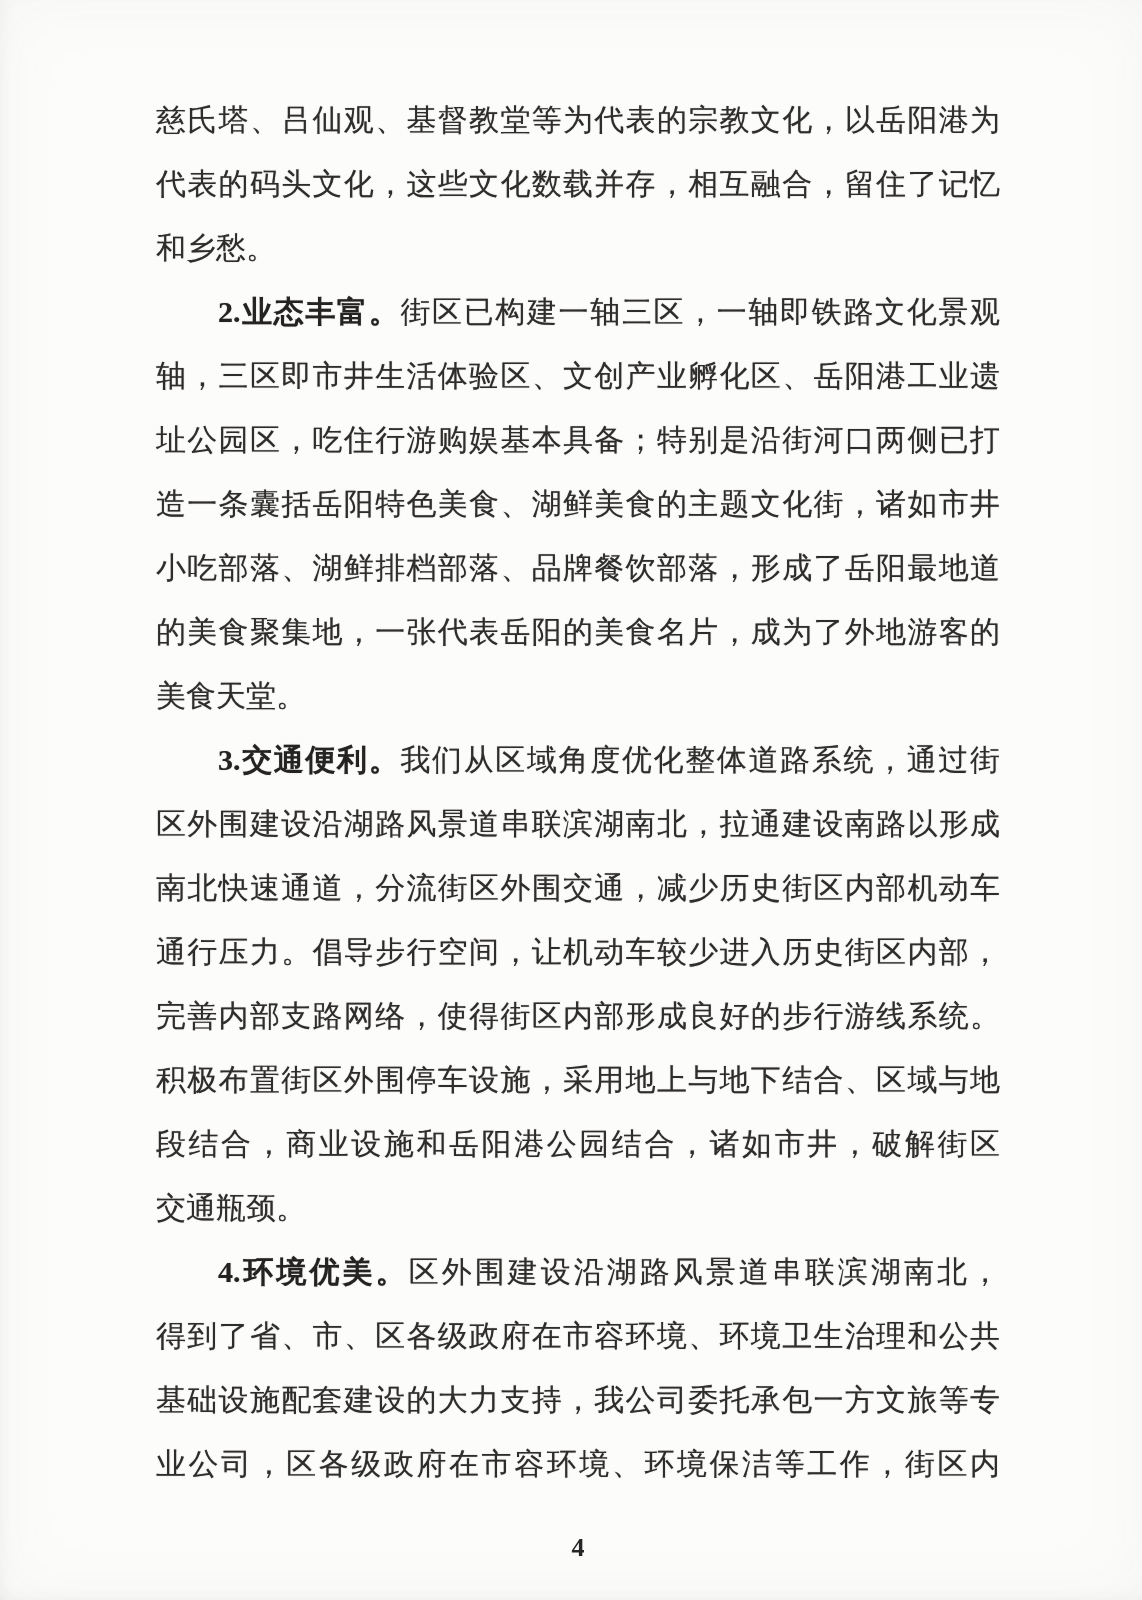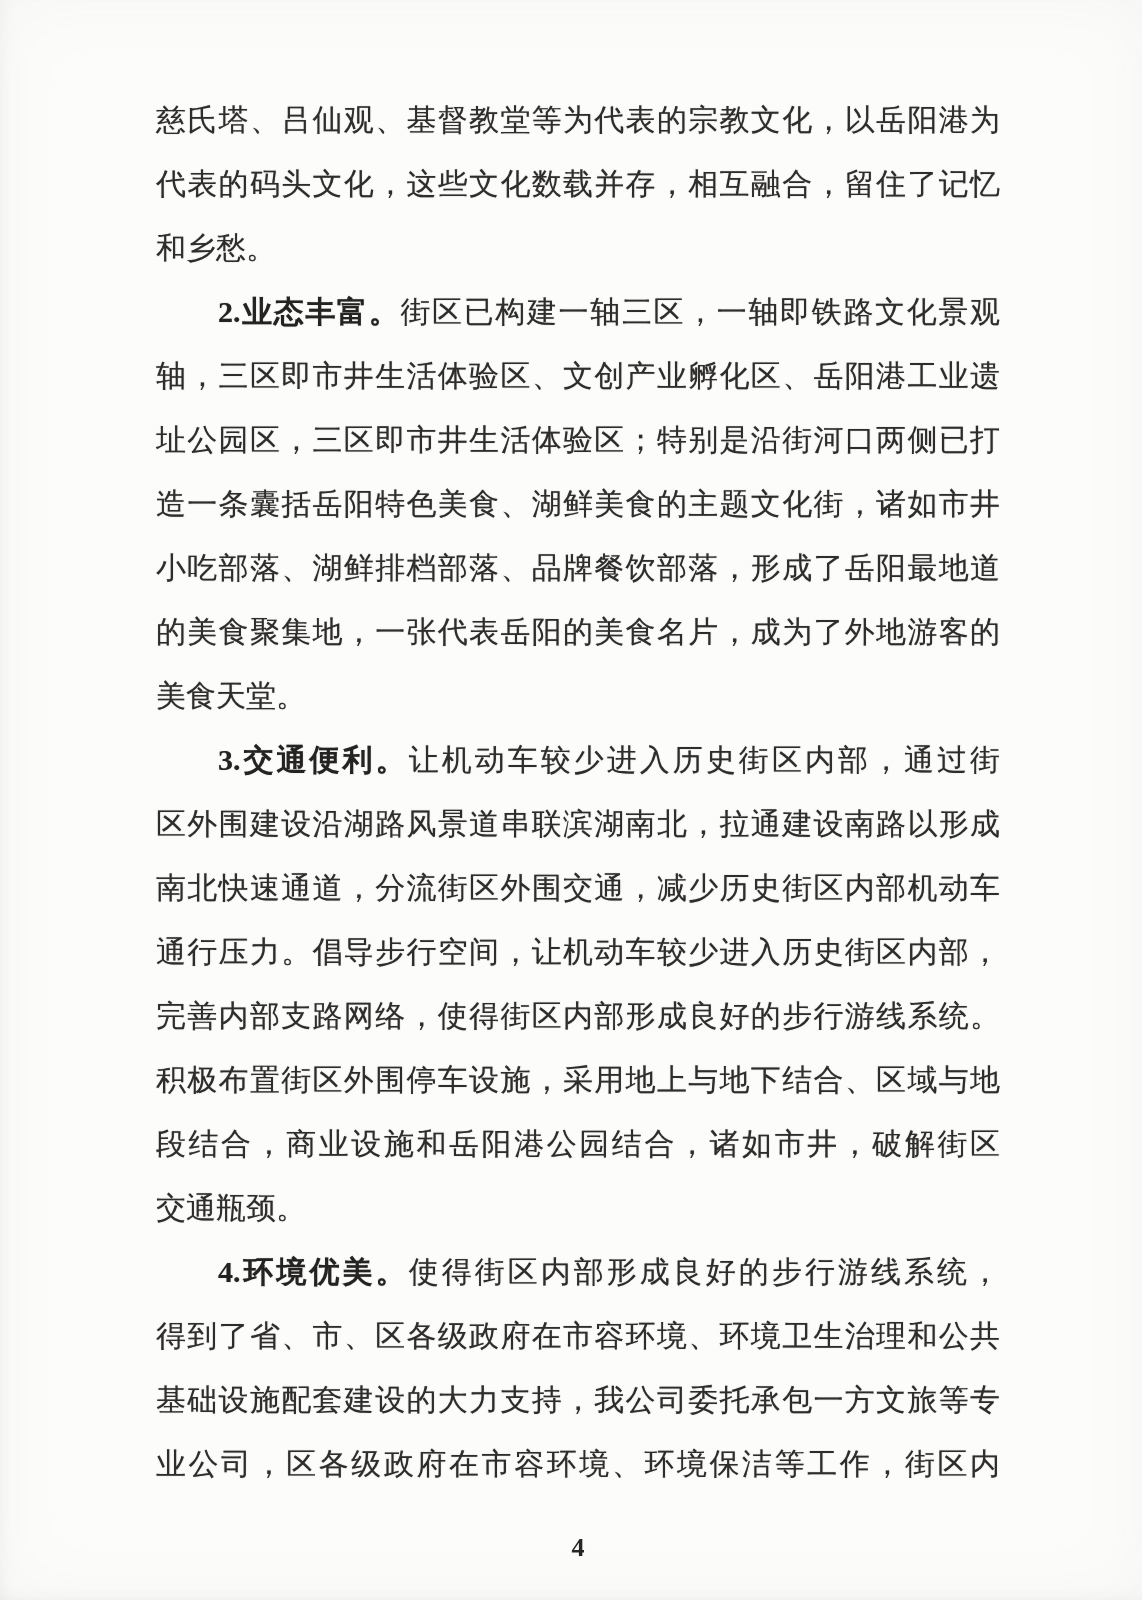--- a/index.html
+++ b/index.html
@@ -73,32 +73,32 @@
 </head>
 <body>
 
 <div class="page">
   <div class="text-block" id="text-block">
       <div class="line"><span class="body-text">慈氏塔、吕仙观、基督教堂等为代表的宗教文化，以岳阳港为</span></div>
       <div class="line"><span class="body-text">代表的码头文化，这些文化数载并存，相互融合，留住了记忆</span></div>
       <div class="line endline"><span class="body-text">和乡愁。</span></div>
       <div class="line indent"><span class="head">2.业态丰富。</span><span class="body-text">街区已构建一轴三区，一轴即铁路文化景观</span></div>
       <div class="line"><span class="body-text">轴，三区即市井生活体验区、文创产业孵化区、岳阳港工业遗</span></div>
-      <div class="line"><span class="body-text">址公园区，三区即市井生活体验区；特别是沿街河口两侧已打</span></div>
+      <div class="line"><span class="body-text">址公园区，吃住行游购娱基本具备；特别是沿街河口两侧已打</span></div>
       <div class="line"><span class="body-text">造一条囊括岳阳特色美食、湖鲜美食的主题文化街，诸如市井</span></div>
       <div class="line"><span class="body-text">小吃部落、湖鲜排档部落、品牌餐饮部落，形成了岳阳最地道</span></div>
       <div class="line"><span class="body-text">的美食聚集地，一张代表岳阳的美食名片，成为了外地游客的</span></div>
       <div class="line endline"><span class="body-text">美食天堂。</span></div>
-      <div class="line indent"><span class="head">3.交通便利。</span><span class="body-text">让机动车较少进入历史街区内部，通过街</span></div>
+      <div class="line indent"><span class="head">3.交通便利。</span><span class="body-text">我们从区域角度优化整体道路系统，通过街</span></div>
       <div class="line"><span class="body-text">区外围建设沿湖路风景道串联滨湖南北，拉通建设南路以形成</span></div>
       <div class="line"><span class="body-text">南北快速通道，分流街区外围交通，减少历史街区内部机动车</span></div>
       <div class="line"><span class="body-text">通行压力。倡导步行空间，让机动车较少进入历史街区内部，</span></div>
       <div class="line"><span class="body-text">完善内部支路网络，使得街区内部形成良好的步行游线系统。</span></div>
       <div class="line"><span class="body-text">积极布置街区外围停车设施，采用地上与地下结合、区域与地</span></div>
       <div class="line"><span class="body-text">段结合，商业设施和岳阳港公园结合，诸如市井，破解街区</span></div>
       <div class="line endline"><span class="body-text">交通瓶颈。</span></div>
-      <div class="line indent"><span class="head">4.环境优美。</span><span class="body-text">使得街区内部形成良好的步行游线系统，</span></div>
+      <div class="line indent"><span class="head">4.环境优美。</span><span class="body-text">区外围建设沿湖路风景道串联滨湖南北，</span></div>
       <div class="line"><span class="body-text">得到了省、市、区各级政府在市容环境、环境卫生治理和公共</span></div>
       <div class="line"><span class="body-text">基础设施配套建设的大力支持，我公司委托承包一方文旅等专</span></div>
       <div class="line"><span class="body-text">业公司，区各级政府在市容环境、环境保洁等工作，街区内</span></div>
     </div>
   <div class="footer">4</div>
 </div>
 
 </body></html>

